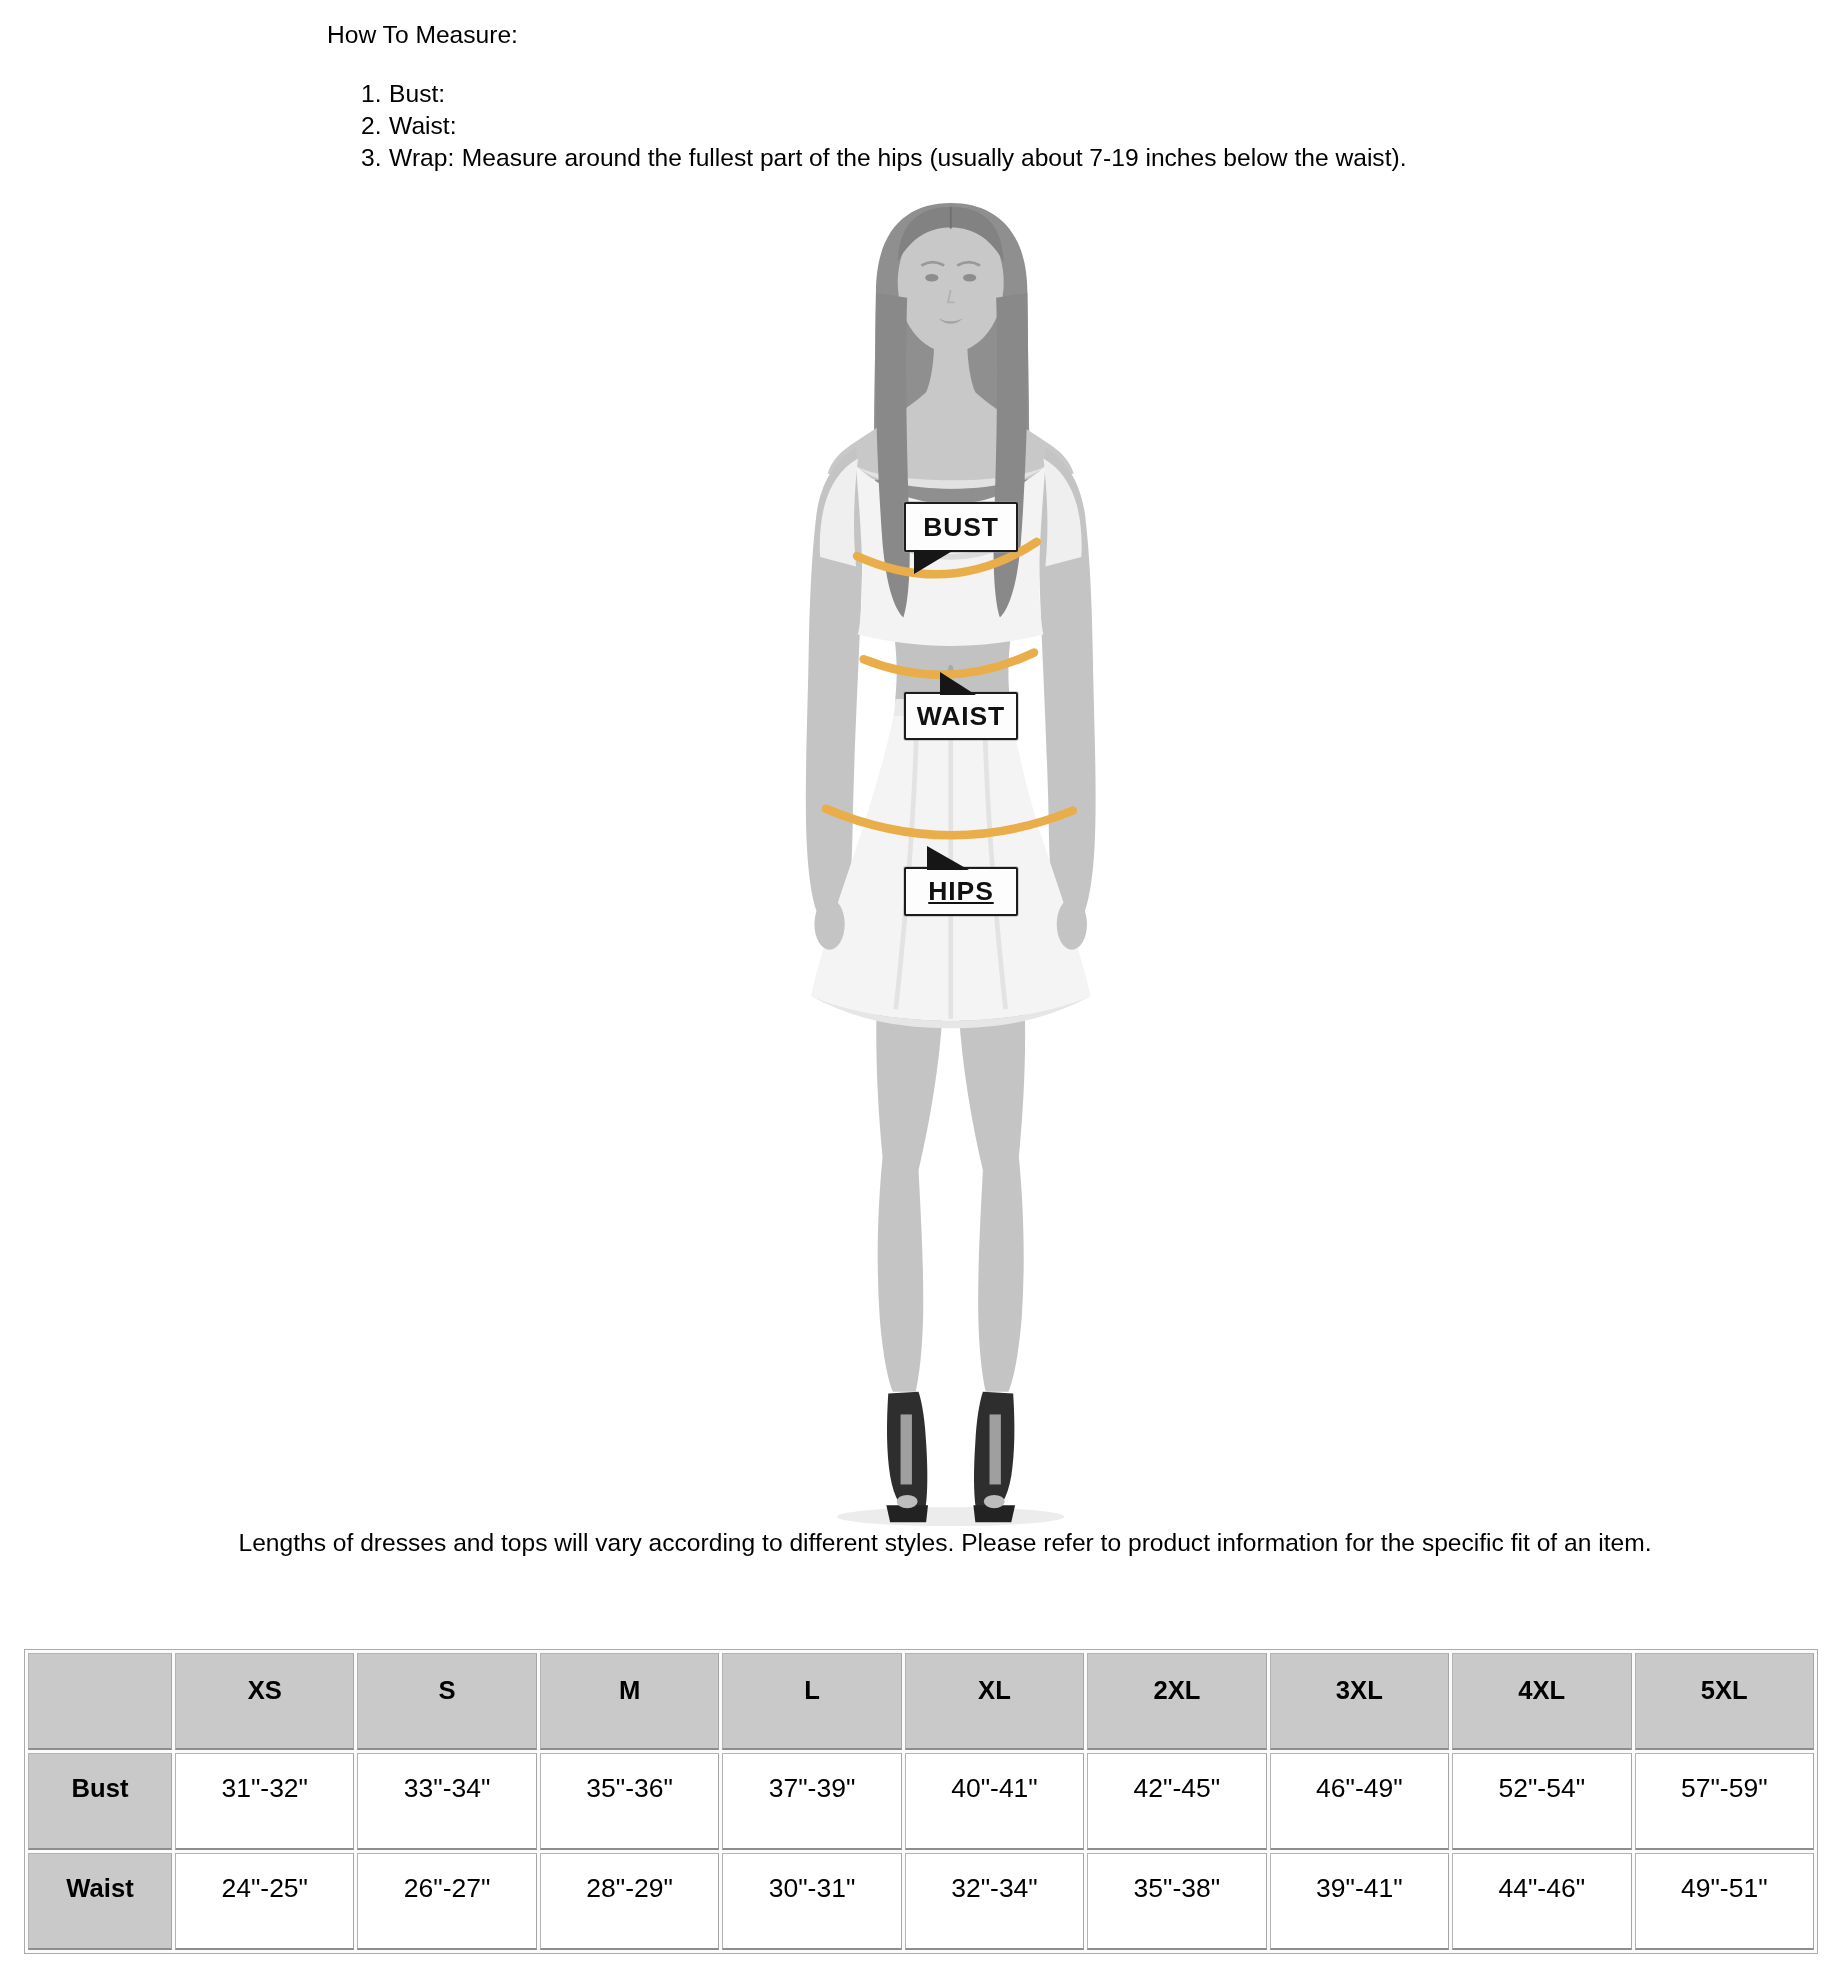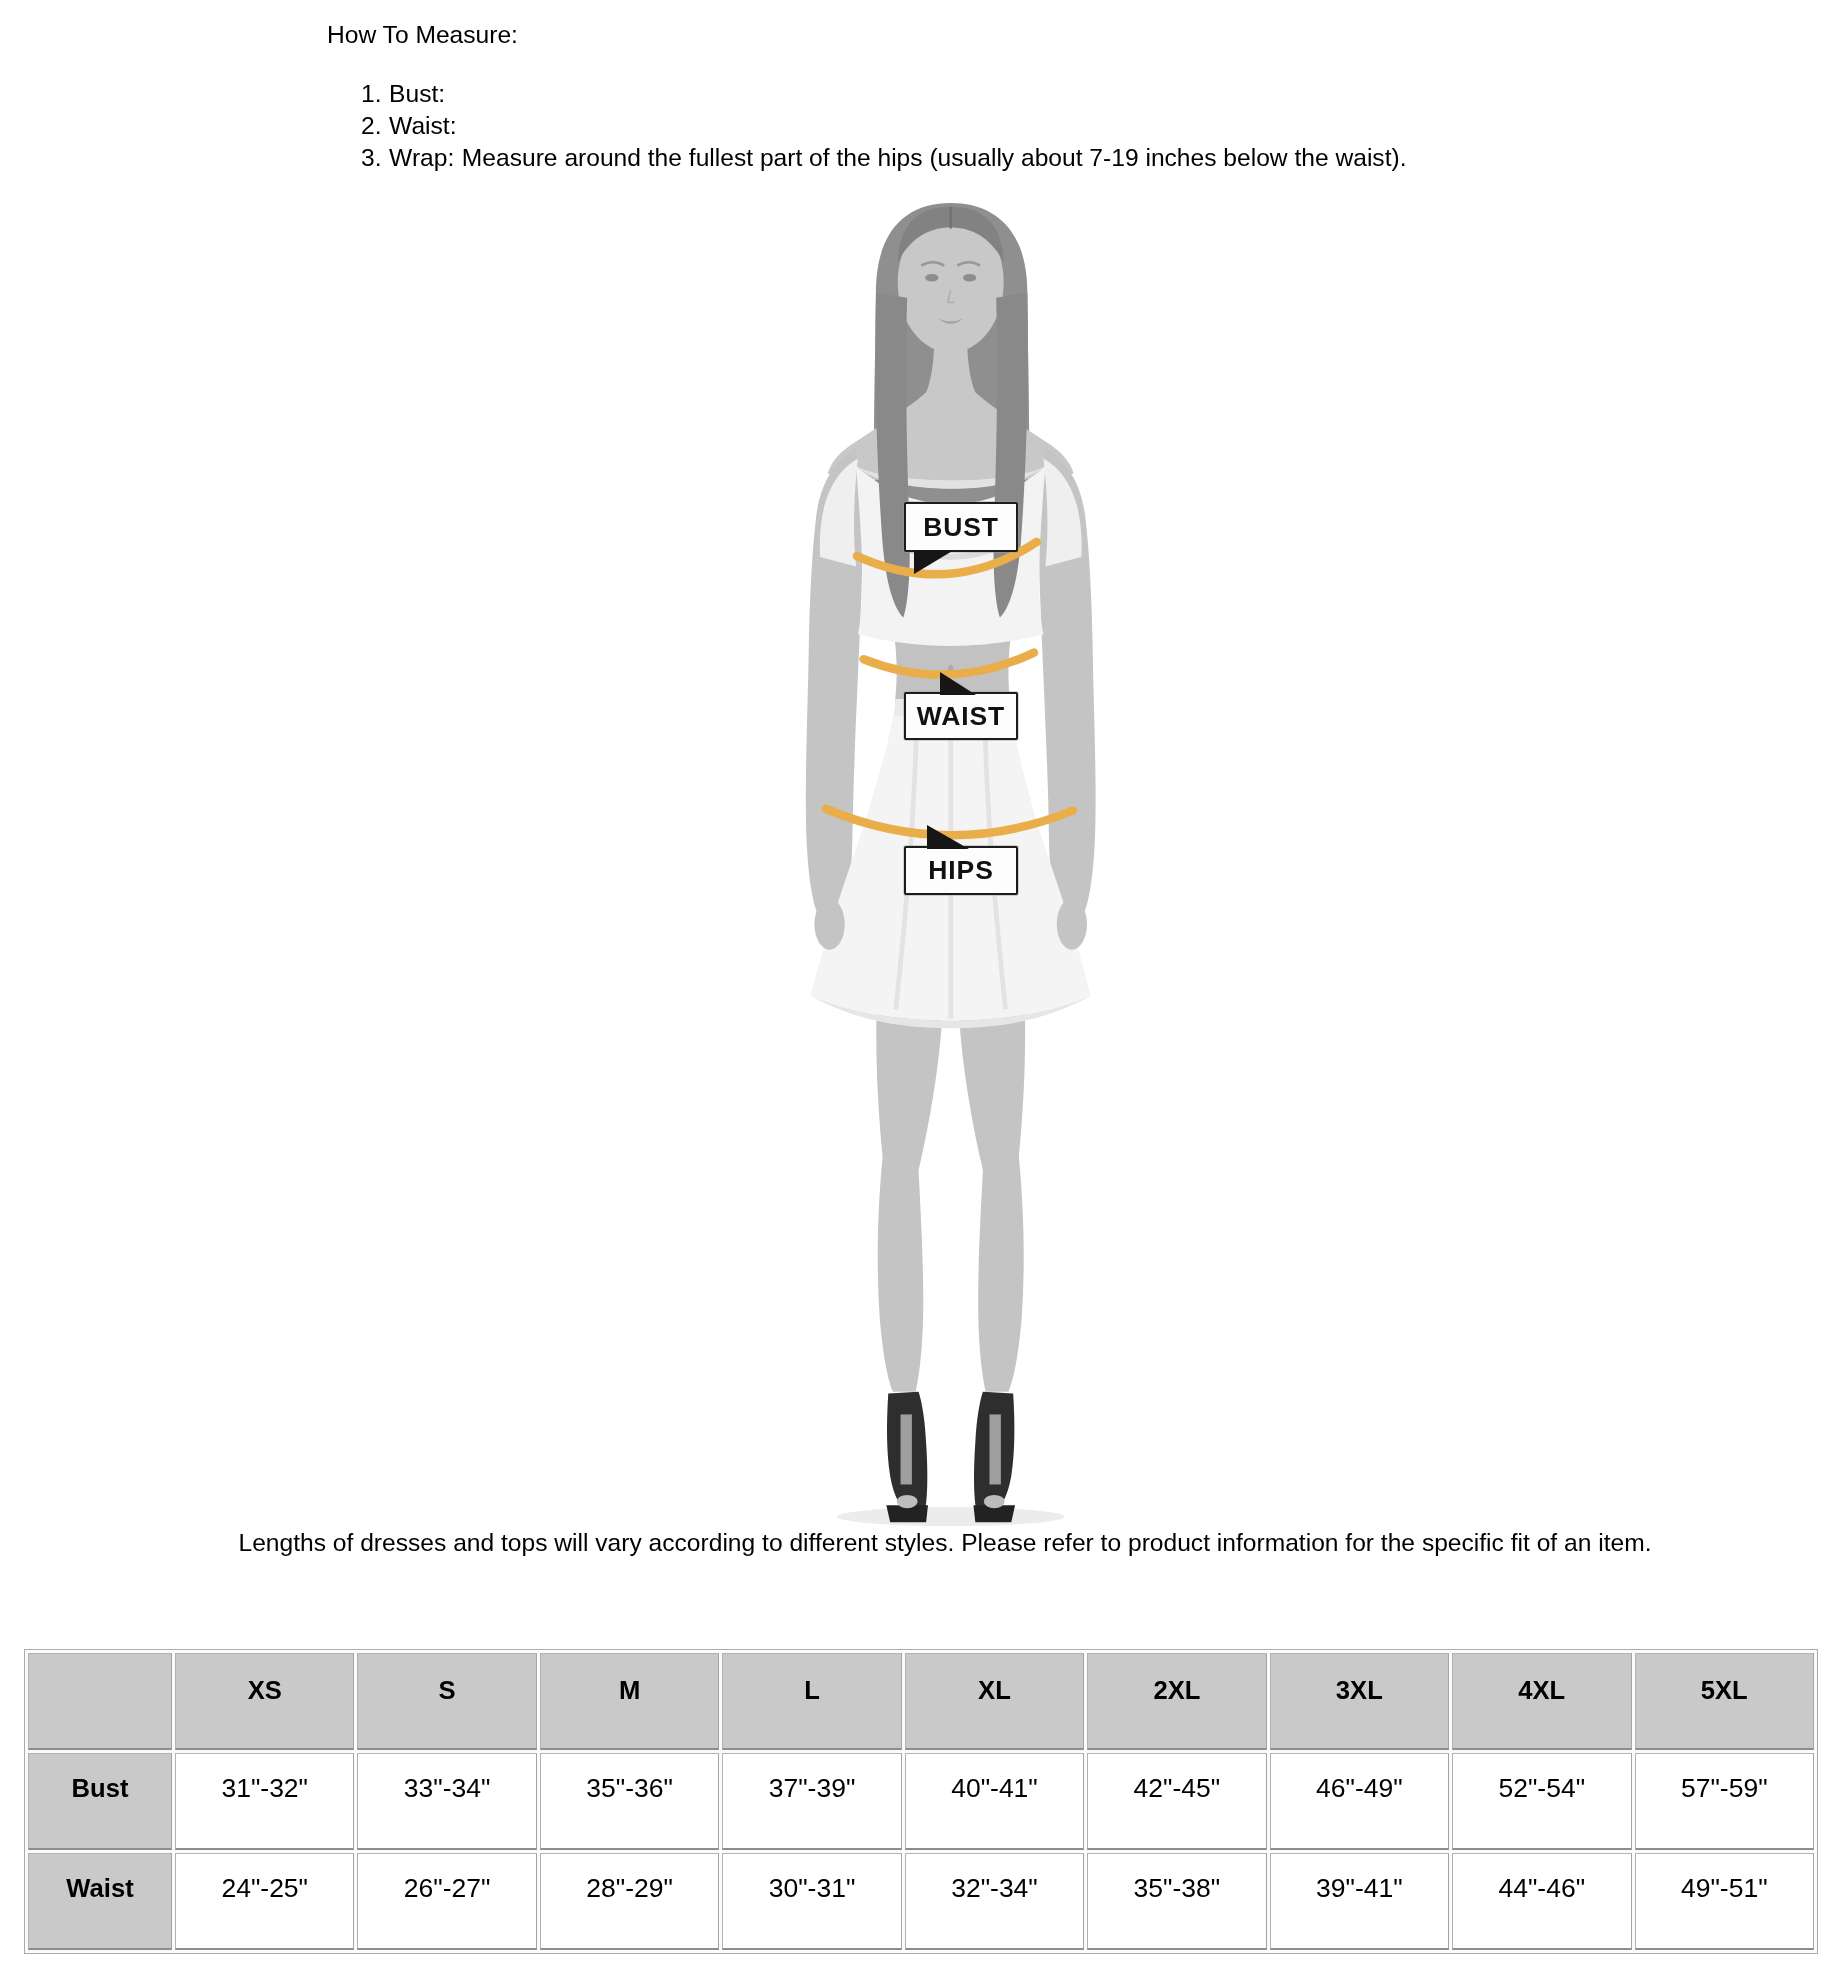--- a/index.html
+++ b/index.html
@@ -19,21 +19,21 @@
   .figure-area svg{position:absolute;left:0;top:0;}
   .tag{
     position:absolute;box-sizing:border-box;
     background:#fdfdfd;border:2.8px solid #1c1c1c;border-radius:1.9px;
     display:flex;align-items:center;justify-content:center;
     font-size:26.5px;font-weight:600;letter-spacing:0.9px;color:#111;
     z-index:5;box-shadow:0 0 0 0.9px rgba(160,160,160,.45);
   }
   .tag-bust{left:139px;top:299px;width:114px;height:50px;}
   .tag-waist{left:139px;top:489px;width:114px;height:48px;}
-  .tag-hips{left:139px;top:643px;width:114px;height:49px;}
+  .tag-hips{left:139px;top:664px;width:114px;height:49px;text-decoration:underline;}
   .tag::after{content:"";position:absolute;width:0;height:0;}
   .tag-bust::after{left:7.6px;bottom:-24px;border-top:24.6px solid #161616;border-right:40px solid transparent;}
   .tag-waist::after{left:34px;top:-22px;border-bottom:23px solid #161616;border-right:36px solid transparent;}
   .tag-hips::after{left:21px;top:-23px;border-bottom:24px solid #161616;border-right:42px solid transparent;}
   
   .note{position:absolute;left:0;top:1529px;width:100%;text-align:center;font-size:24.6px;padding-left:24px;}
   
   .chart-title{position:absolute;left:30px;top:1670px;font-size:22px;font-weight:bold;}
   .size-table{
     position:absolute;left:24px;top:1649px;

